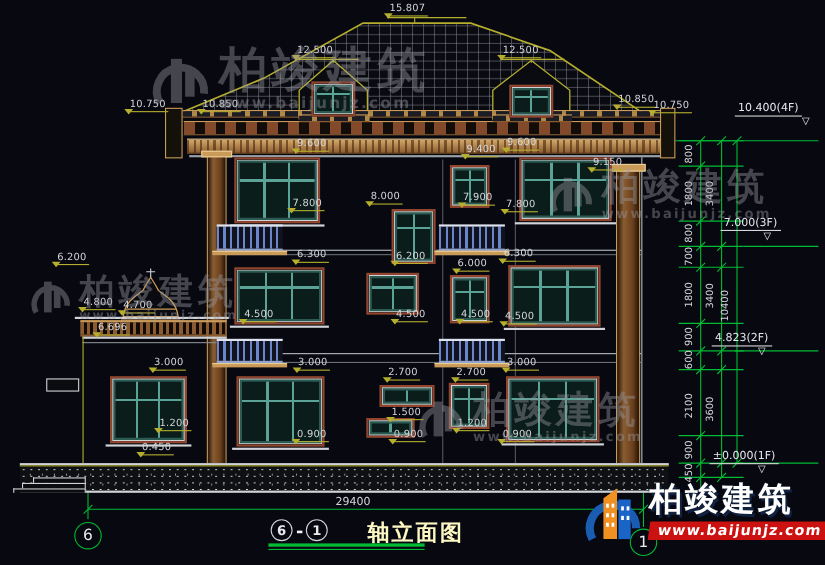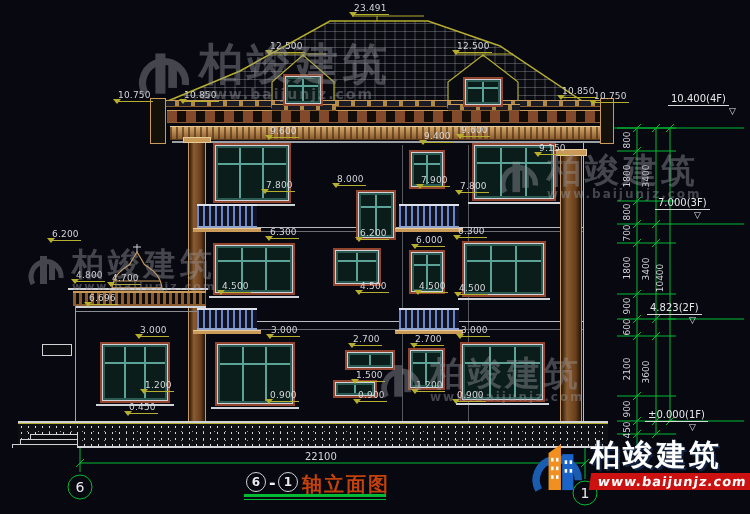--- a/index.html
+++ b/index.html
@@ -65,21 +65,21 @@
   
   #brand-logo{position:absolute;left:528px;top:438px;display:flex;gap:6px;align-items:flex-start;}
   #brand-logo .lg-brand{font-size:30px;font-weight:bold;color:#fff;line-height:1.1;letter-spacing:3px;
        text-shadow:0 0 2px #123,2px 2px 0 #112244;}
   #brand-logo .lg-url{display:inline-block;background:#cc1111;color:#fff;font-weight:bold;font-size:13px;
        padding:1px 8px;transform:skewX(-8deg);letter-spacing:1px;}
   
   .bubble{position:absolute;border:1.5px solid #cfd2d6;border-radius:50%;color:#e8eaec;
           display:flex;align-items:center;justify-content:center;}
   .bubble.green{border-color:#00bb33;}
-  #title-name{position:absolute;color:#c2410c;font-weight:bold;font-size:20px;letter-spacing:2px;white-space:nowrap;}
+  #title-name{position:absolute;color:#fef9c3;font-weight:bold;font-size:20px;letter-spacing:2px;white-space:nowrap;margin-left:32px;}
   #title-dash{position:absolute;color:#f2f4f6;font-weight:bold;font-size:16px;}
   .underbar{position:absolute;background:#00bb33;}
   #total-dim{position:absolute;color:#d4d6da;font-size:10px;}
 </style>
 </head>
 <body>
 
 <div id="stage">
 
   <svg class="layer" width="750" height="514">
@@ -212,21 +212,21 @@
       <div class="slab" style="left: 193px; top: 228px; width: 68px;"></div>
       <div class="rail" style="left: 399px; top: 204px; width: 60px; height: 24px;"></div>
       <div class="slab" style="left: 395px; top: 228px; width: 68px;"></div>
       <div class="rail" style="left: 197px; top: 308px; width: 60px; height: 22px;"></div>
       <div class="slab" style="left: 193px; top: 330px; width: 68px;"></div>
       <div class="rail" style="left: 399px; top: 308px; width: 60px; height: 22px;"></div>
       <div class="slab" style="left: 395px; top: 330px; width: 68px;"></div>
     </div>
 
   <div id="dims">
-      <span class="dim" style="left: 352px; top: 3px;">23.491</span>
+      <span class="dim" style="left: 352px; top: 3px;">15.807</span>
       <span class="dim" style="left: 268px; top: 41px;">12.500</span>
       <span class="dim" style="left: 455px; top: 41px;">12.500</span>
       <span class="dim" style="left: 116px; top: 90px;">10.750</span>
       <span class="dim" style="left: 182px; top: 90px;">10.850</span>
       <span class="dim" style="left: 560px; top: 86px;">10.850</span>
       <span class="dim" style="left: 592px; top: 91px;">10.750</span>
       <span class="dim" style="left: 268px; top: 126px;">9.600</span>
       <span class="dim" style="left: 422px; top: 131px;">9.400</span>
       <span class="dim" style="left: 459px; top: 125px;">9.600</span>
       <span class="dim" style="left: 537px; top: 143px;">9.150</span>
@@ -324,21 +324,21 @@
       <path d="M7 36 A15 15 0 1 1 35 30" stroke="#9a9aa2" stroke-width="5" fill="none"></path>
       <rect x="14" y="8" width="7" height="28" fill="#9a9aa2"></rect>
         <rect x="23" y="14" width="6" height="18" fill="#9a9aa2"></rect>
     </svg>
     <div>
       <div class="wm-brand" style="font-size:34px;">柏竣建筑</div>
       <div class="wm-url" style="font-size:12px;">www.baijunjz.com</div>
     </div>
   </div>
 
-  <div id="total-dim" style="left:305px;top:451px;">22100</div>
+  <div id="total-dim" style="left:305px;top:451px;">29400</div>
   <div class="bubble green" style="left:68px;top:475px;width:24px;height:24px;border:none;font-size:14px;">
     <span>6</span>
   </div>
   <div class="bubble green" style="left:573px;top:481px;width:24px;height:24px;border:none;font-size:14px;">
     <span>1</span>
   </div>
 
   <div class="bubble" style="left:246px;top:472px;width:20px;height:20px;font-size:12px;font-weight:bold;">
     <span>6</span>
   </div>

